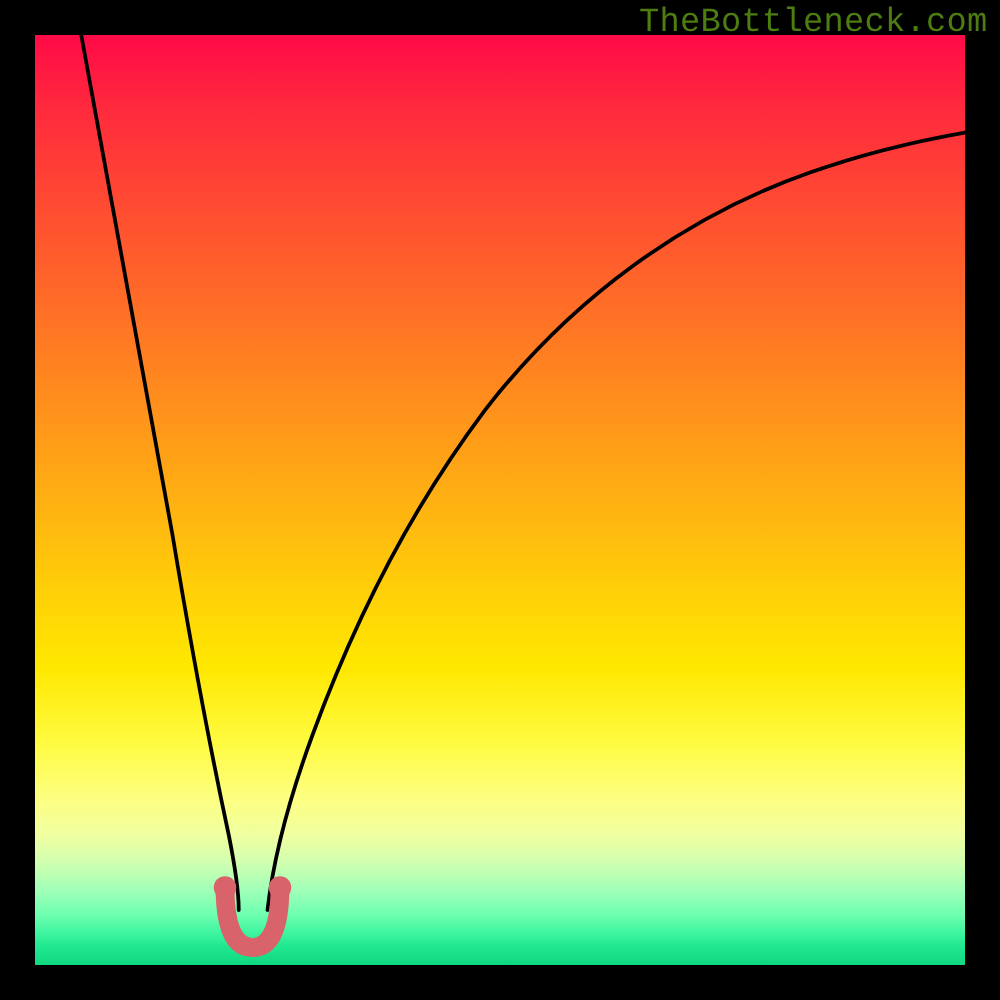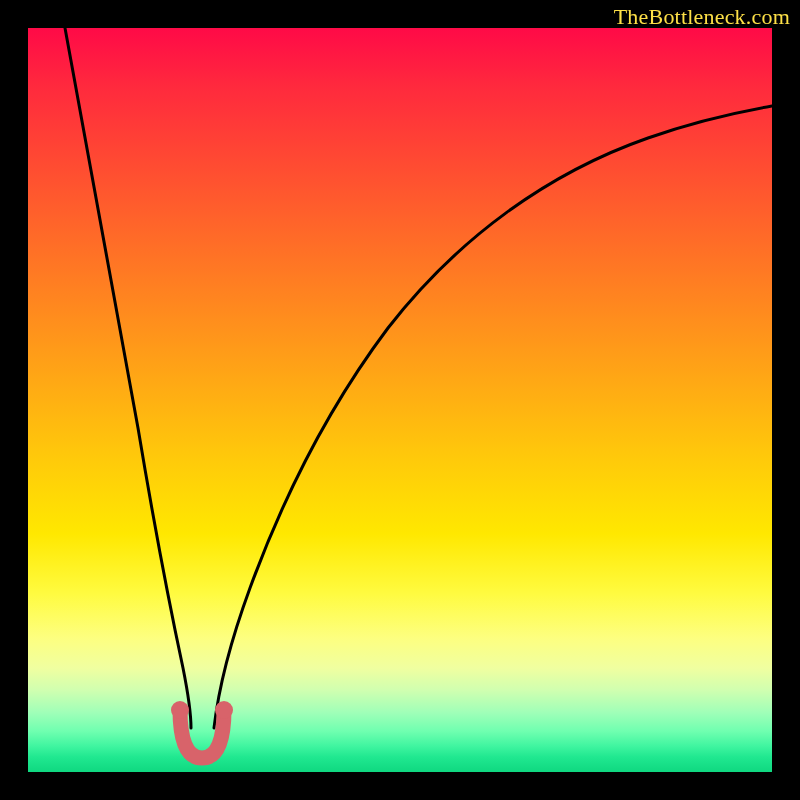--- a/index.html
+++ b/index.html
@@ -46,23 +46,23 @@
     position: absolute;
     inset: 0;
     width: 744px;
     height: 744px;
     pointer-events: none;
   }
   .watermark {
     position: absolute;
     top: 4px;
     right: 10px;
-    font-family: Liberation Serif, serif;
-    font-size: 22px;
-    color: #fde047;
+    font-family: Liberation Mono, monospace;
+    font-size: 27px;
+    color: #4d7c0f;
     letter-spacing: 0.2px;
     pointer-events: none;
   }
 </style>
 </head>
 <body>
 
 <div class="watermark">TheBottleneck.com</div>
 
 <div class="frame">

